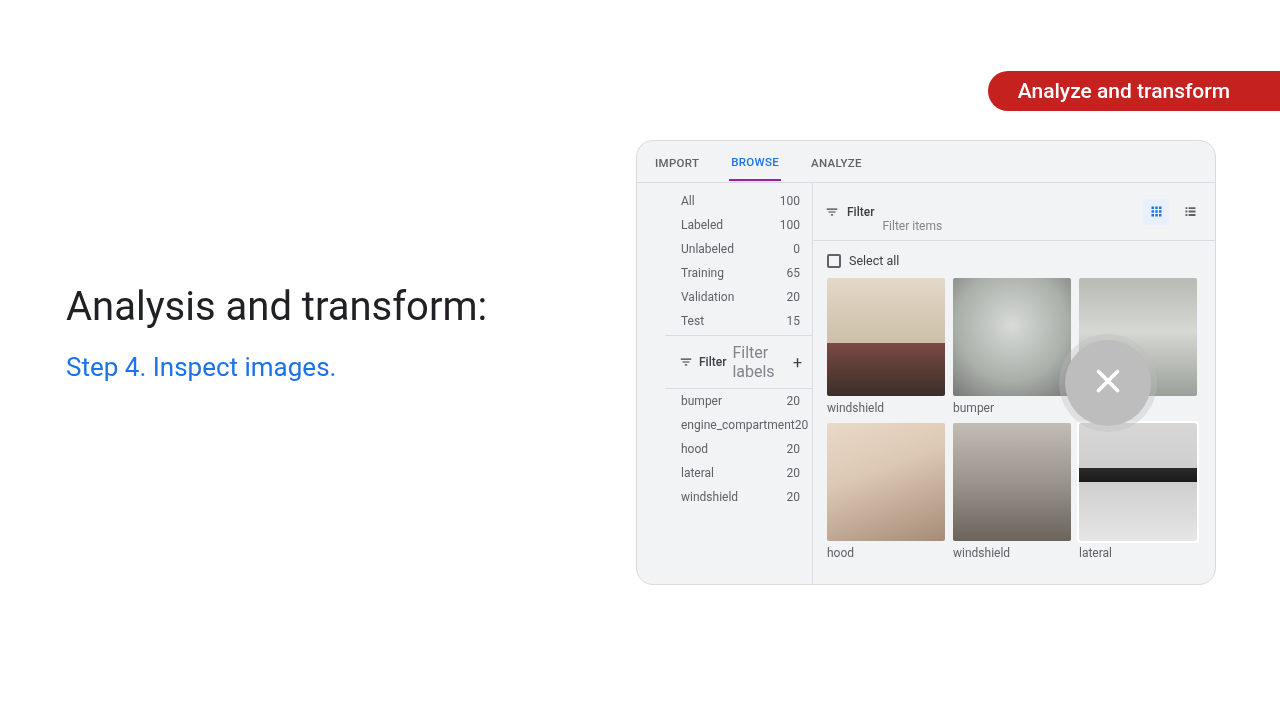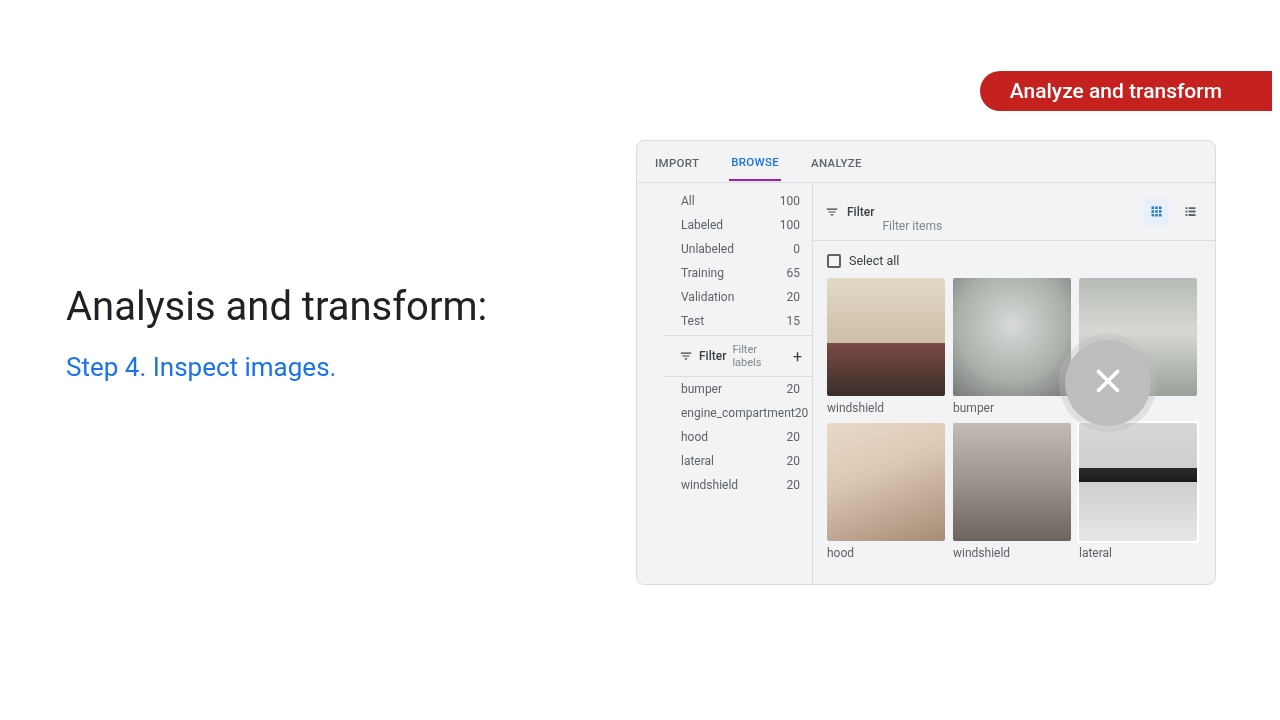--- a/index.html
+++ b/index.html
@@ -1,50 +1,50 @@
 <!DOCTYPE html>
 <html><head>
 <meta charset="utf-8">
 <style>
   * { box-sizing: border-box; margin: 0; padding: 0; }
   html, body { width: 1280px; height: 720px; font-family: "Google Sans", Roboto, Arial, sans-serif; background: #fff; overflow: hidden; position: relative; }
 
   .tag {
-    position: absolute; top: 71px; right: 8px;
+    position: absolute; top: 71px; right: 0;
     background: #c5221f; color: #fff; font-size: 21px; font-weight: 500;
     padding: 8px 50px 8px 30px; border-radius: 20px 0 0 20px;
   }
 
   .left {
     position: absolute; left: 66px; top: 280px; width: 540px;
   }
   .left h1 { font-size: 40px; font-weight: 400; color: #202124; line-height: 1.35; }
   .left .step { margin-top: 18px; font-size: 26px; color: #1a73e8; }
 
   .panel {
     position: absolute; left: 636px; top: 140px; width: 580px; height: 445px;
-    background: #f1f3f4; border: 1px solid #dadce0; border-radius: 8px;
+    background: #f1f3f4; border: 1px solid #dadce0; border-radius: 17px;
     font-size: 12px; color: #3c4043; overflow: hidden;
   }
 
   .tabs { display: flex; border-bottom: 1px solid #dadce0; padding: 0 16px; height: 42px; align-items: center; gap: 28px; }
   .tab { font-size: 11.5px; font-weight: 500; color: #5f6368; letter-spacing: .3px; padding: 12px 2px 10px; cursor: pointer; }
   .tab.active { color: #1a73e8; border-bottom: 2px solid #a21caf; }
 
   .body { display: flex; height: calc(100% - 42px); }
 
   .side { width: 148px; border-right: 1px solid #dadce0; padding: 6px 0; font-size: 12px; margin-left: 28px; }
   .side .row { display: flex; justify-content: space-between; padding: 5px 12px 5px 16px; color: #5f6368; cursor: pointer; }
   .side .row .cnt { color: #5f6368; }
   .side .filterbar {
     display: flex; align-items: center; gap: 6px; padding: 7px 10px 7px 14px;
     border-top: 1px solid #dadce0; border-bottom: 1px solid #dadce0; margin-top: 2px;
   }
   .side .filterbar .flabel { font-weight: 500; color: #3c4043; font-size: 12px; }
-  .side .filterbar .fplace { color: #80868b; font-size: 11px; flex: 1; }
+  .side .filterbar .fplace { color: #80868b; font-size: 16px; flex: 1; }
   .side .filterbar .plus { color: #3c4043; font-size: 16px; font-weight: 400; cursor: pointer; }
   .side .addnew { color: #1a73e8; font-size: 11.5px; font-weight: 500; padding: 14px 0 0 22px; cursor: pointer; letter-spacing: .3px;}
 
   .main { flex: 1; display: flex; flex-direction: column; }
   .toolbar {
     display: flex; align-items: center; gap: 8px; padding: 7px 12px;
     border-bottom: 1px solid #dadce0;
   }
   .toolbar .flabel { font-weight: 500; color: #3c4043; font-size: 12px; }
   .toolbar .fplace { color: #80868b; font-size: 12px; flex: 1; margin-top: 29px; }

